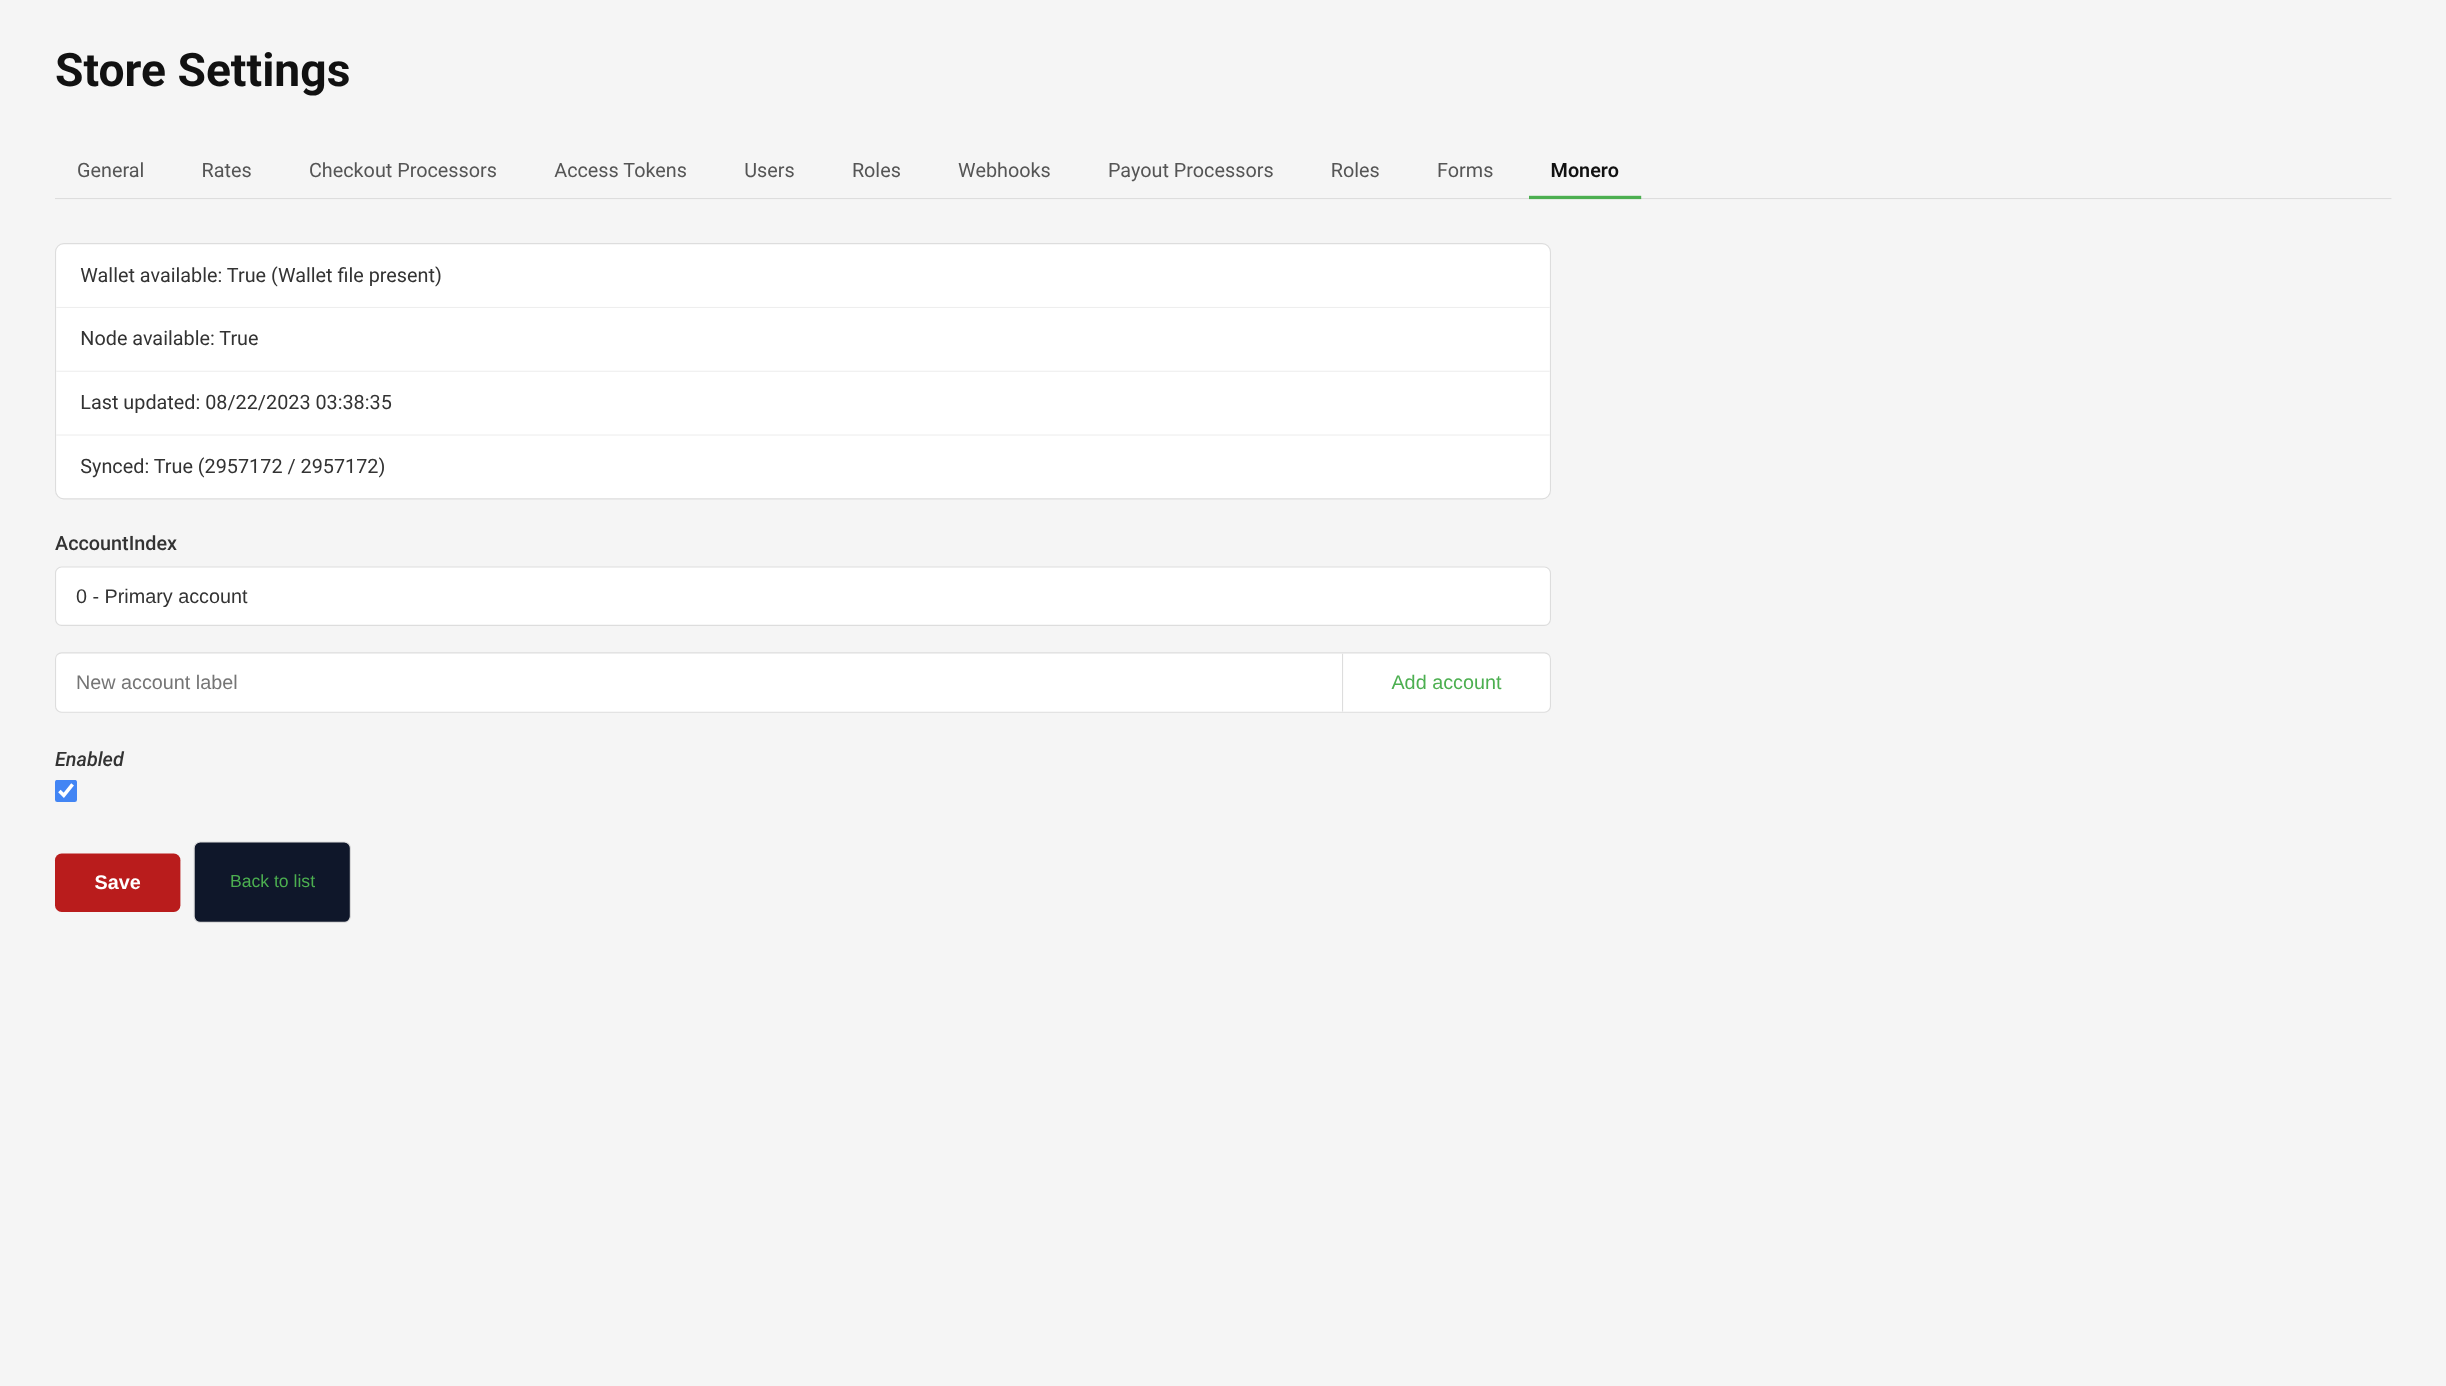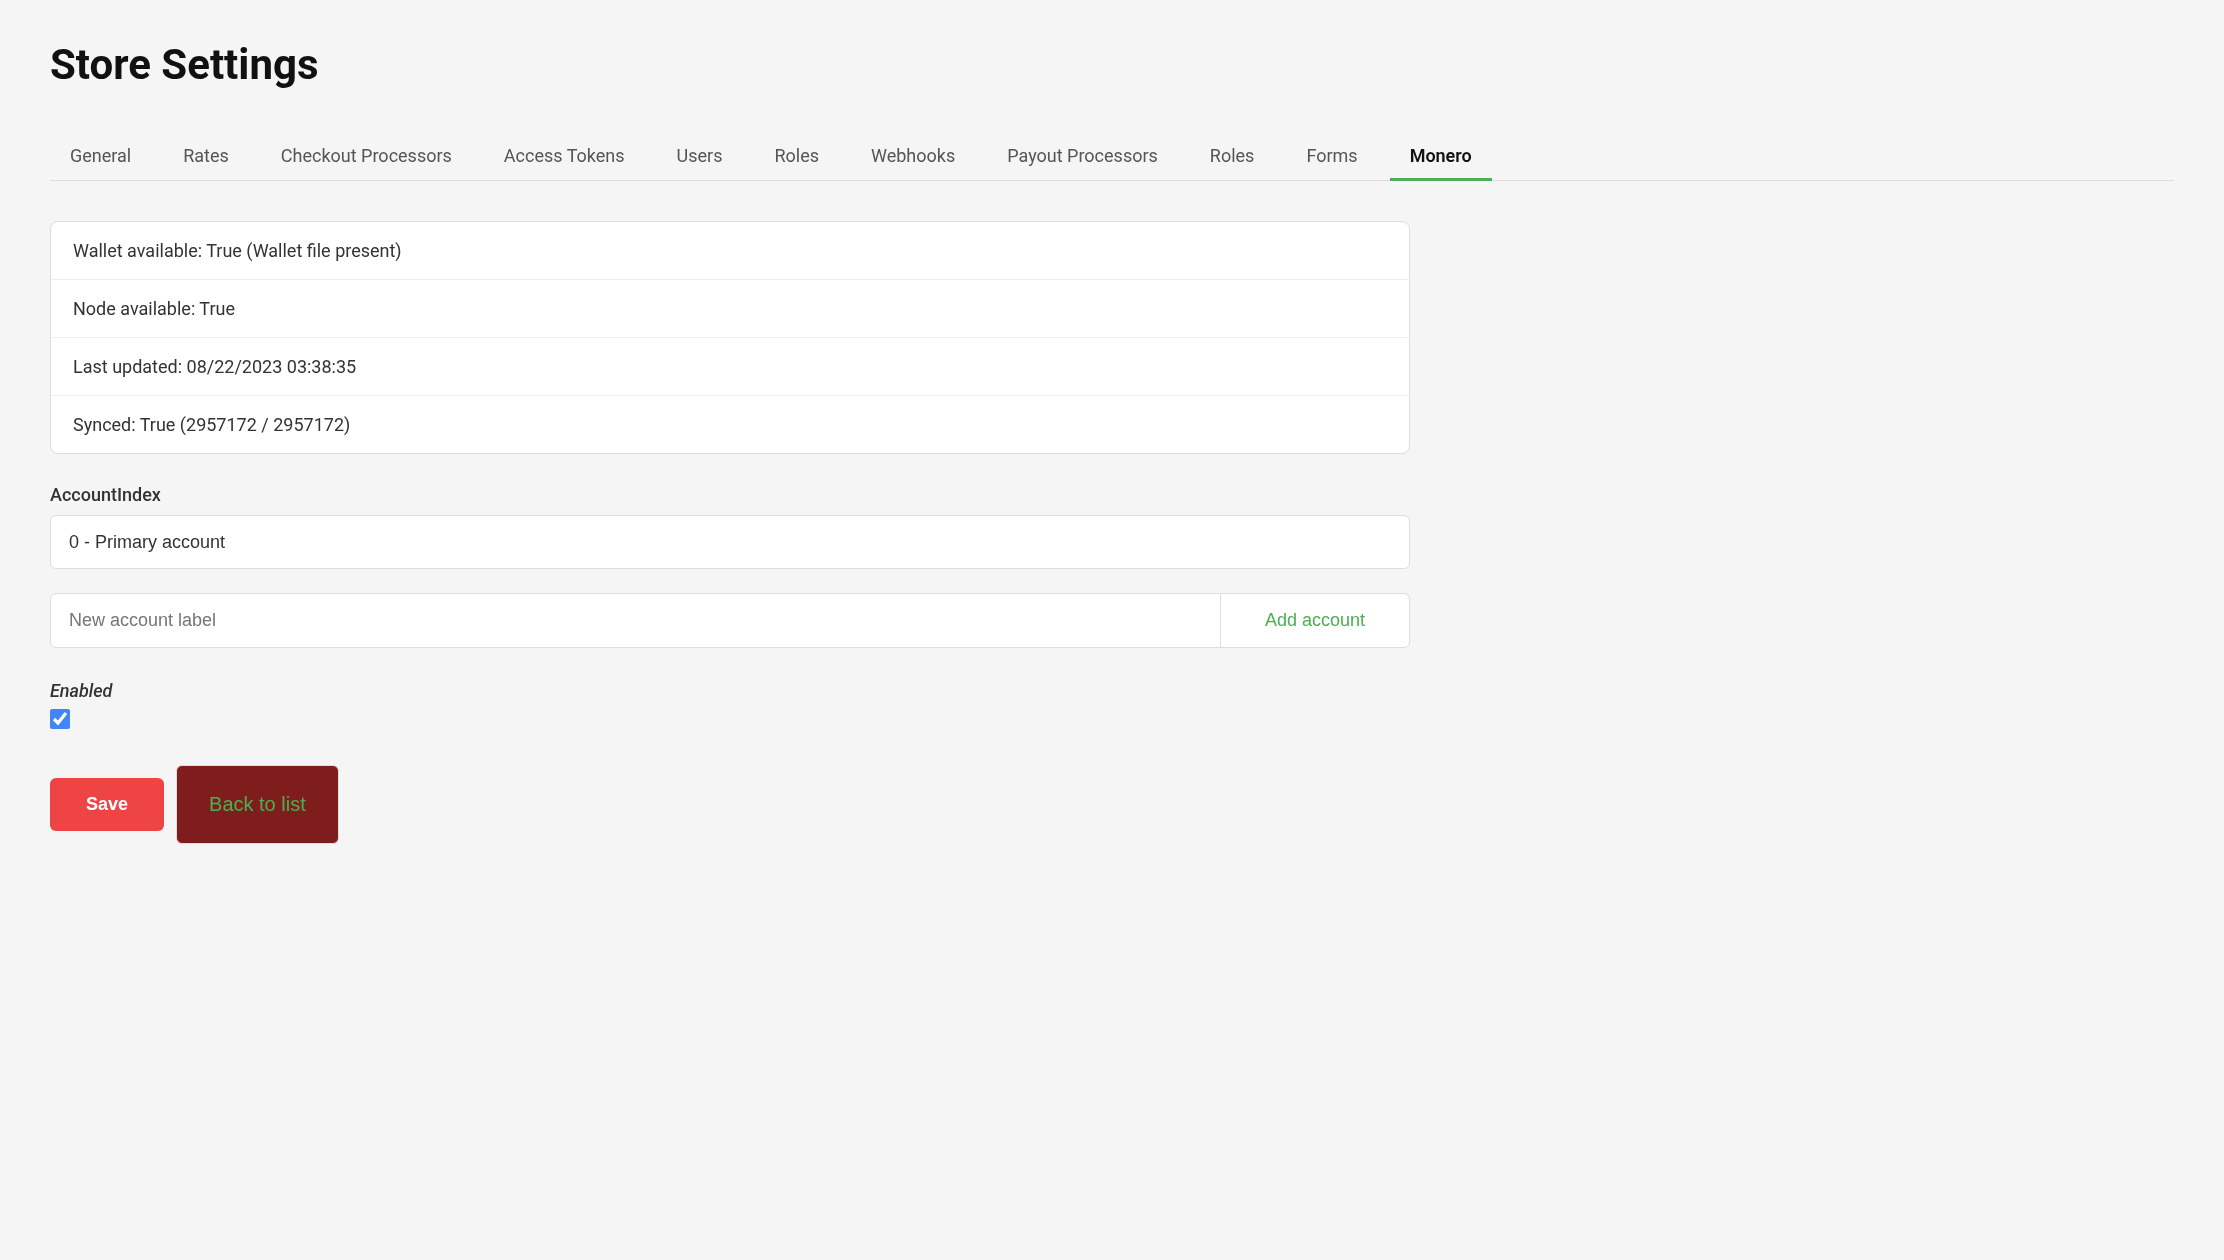--- a/index.html
+++ b/index.html
@@ -152,32 +152,32 @@
     .actions-row {
       display: flex;
       gap: 12px;
       align-items: center;
     }
 
     .save-btn {
       padding: 16px 36px;
       font-size: 18px;
       font-weight: 600;
-      background: #ef4444;
+      background: #b91c1c;
       color: #fff;
       border: none;
       border-radius: 6px;
       cursor: pointer;
     }
 
     .back-btn {
       padding: 27px 32px;
-      font-size: 20px;
-      font-weight: 500;
-      background: #7f1d1d;
+      font-size: 16px;
+      font-weight: 500;
+      background: #0f172a;
       color: #4caf50;
       border: 1px solid #ddd;
       border-radius: 6px;
       cursor: pointer;
     }
   </style>
 </head>
 <body>
 
 <h1 class="page-title">Store Settings</h1>

